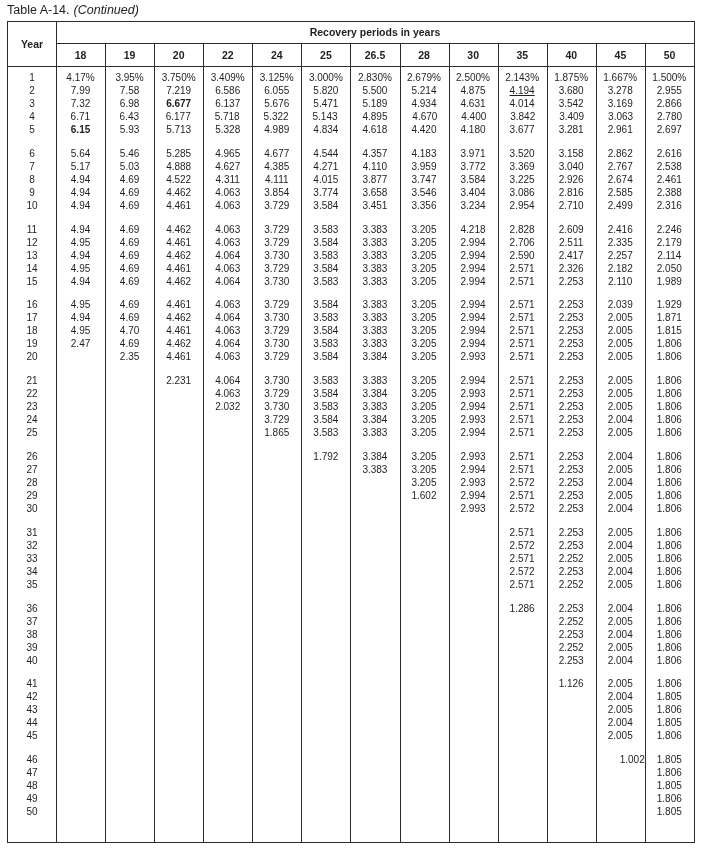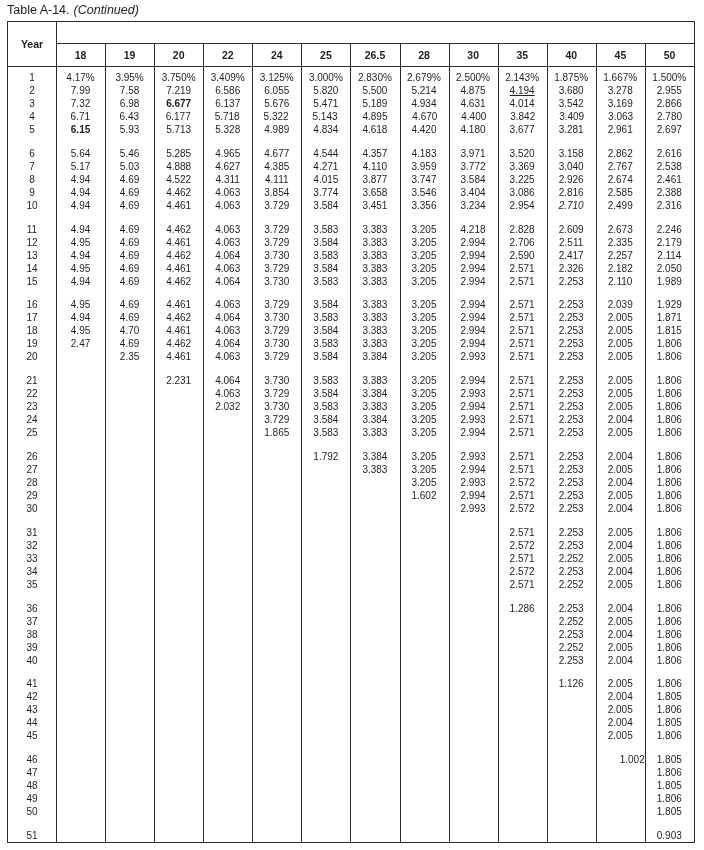--- a/index.html
+++ b/index.html
@@ -24,20 +24,21 @@
 </style>
 </head>
 <body>
 
 <div class="page">
   <div class="title">
     <span class="t-main">Table A-14.</span><span class="t-cont">(Continued)</span>
   </div>
   <div class="dtable">
     <div class="year-head">Year</div>
+    <div class="span-head">Recovery periods in years</div>
     <div class="period-row">
         <div class="pcell">18</div>
         <div class="pcell">19</div>
         <div class="pcell">20</div>
         <div class="pcell">22</div>
         <div class="pcell">24</div>
         <div class="pcell">25</div>
         <div class="pcell">26.5</div>
         <div class="pcell">28</div>
         <div class="pcell">30</div>
@@ -197,39 +198,39 @@
           <div class="cell" style="width: 49.0769px;">4.94</div>
           <div class="cell" style="width: 49.0769px;">4.69</div>
           <div class="cell" style="width: 49.0769px;">4.461</div>
           <div class="cell" style="width: 49.0769px;">4.063</div>
           <div class="cell" style="width: 49.0769px;">3.729</div>
           <div class="cell" style="width: 49.0769px;">3.584</div>
           <div class="cell" style="width: 49.0769px;">3.451</div>
           <div class="cell" style="width: 49.0769px;">3.356</div>
           <div class="cell" style="width: 49.0769px;">3.234</div>
           <div class="cell" style="width: 49.0769px;">2.954</div>
-          <div class="cell" style="width: 49.0769px; font-style: italic;">2.710</div>
+          <div class="cell" style="width: 49.0769px;">2.710</div>
           <div class="cell" style="width: 49.0769px;">2.499</div>
           <div class="cell" style="width: 49.0769px;">2.316</div>
         </div>
         <div class="spacer"></div>
         <div class="trow">
           <div class="cell" style="width: 48px;">11</div>
           <div class="cell" style="width: 49.0769px;">4.94</div>
           <div class="cell" style="width: 49.0769px;">4.69</div>
           <div class="cell" style="width: 49.0769px;">4.462</div>
           <div class="cell" style="width: 49.0769px;">4.063</div>
           <div class="cell" style="width: 49.0769px;">3.729</div>
           <div class="cell" style="width: 49.0769px;">3.583</div>
           <div class="cell" style="width: 49.0769px;">3.383</div>
           <div class="cell" style="width: 49.0769px;">3.205</div>
           <div class="cell" style="width: 49.0769px;">4.218</div>
           <div class="cell" style="width: 49.0769px;">2.828</div>
           <div class="cell" style="width: 49.0769px;">2.609</div>
-          <div class="cell" style="width: 49.0769px;">2.673</div>
+          <div class="cell" style="width: 49.0769px;">2.416</div>
           <div class="cell" style="width: 49.0769px;">2.246</div>
         </div>
         <div class="trow">
           <div class="cell" style="width: 48px;">12</div>
           <div class="cell" style="width: 49.0769px;">4.95</div>
           <div class="cell" style="width: 49.0769px;">4.69</div>
           <div class="cell" style="width: 49.0769px;">4.461</div>
           <div class="cell" style="width: 49.0769px;">4.063</div>
           <div class="cell" style="width: 49.0769px;">3.729</div>
           <div class="cell" style="width: 49.0769px;">3.584</div>
@@ -850,36 +851,20 @@
           <div class="cell" style="width: 49.0769px;"></div>
           <div class="cell" style="width: 49.0769px;"></div>
           <div class="cell" style="width: 49.0769px;"></div>
           <div class="cell" style="width: 49.0769px;"></div>
           <div class="cell" style="width: 49.0769px;"></div>
           <div class="cell" style="width: 49.0769px;"></div>
           <div class="cell" style="width: 49.0769px;"></div>
           <div class="cell" style="width: 49.0769px;">1.805</div>
         </div>
         <div class="spacer"></div>
-        <div class="trow">
-          <div class="cell" style="width: 48px;">51</div>
-          <div class="cell" style="width: 49.0769px;"></div>
-          <div class="cell" style="width: 49.0769px;"></div>
-          <div class="cell" style="width: 49.0769px;"></div>
-          <div class="cell" style="width: 49.0769px;"></div>
-          <div class="cell" style="width: 49.0769px;"></div>
-          <div class="cell" style="width: 49.0769px;"></div>
-          <div class="cell" style="width: 49.0769px;"></div>
-          <div class="cell" style="width: 49.0769px;"></div>
-          <div class="cell" style="width: 49.0769px;"></div>
-          <div class="cell" style="width: 49.0769px;"></div>
-          <div class="cell" style="width: 49.0769px;"></div>
-          <div class="cell" style="width: 49.0769px;"></div>
-          <div class="cell" style="width: 49.0769px;">0.903</div>
-        </div>
       </div>
   <div class="gline" style="left: 48px; top: 0px; width: 1px; height: 820px;"></div>
       <div class="gline" style="left: 97.0769px; top: 21px; width: 1px; height: 799px;"></div>
       <div class="gline" style="left: 146.154px; top: 21px; width: 1px; height: 799px;"></div>
       <div class="gline" style="left: 195.231px; top: 21px; width: 1px; height: 799px;"></div>
       <div class="gline" style="left: 244.308px; top: 21px; width: 1px; height: 799px;"></div>
       <div class="gline" style="left: 293.385px; top: 21px; width: 1px; height: 799px;"></div>
       <div class="gline" style="left: 342.462px; top: 21px; width: 1px; height: 799px;"></div>
       <div class="gline" style="left: 391.538px; top: 21px; width: 1px; height: 799px;"></div>
       <div class="gline" style="left: 440.615px; top: 21px; width: 1px; height: 799px;"></div>

